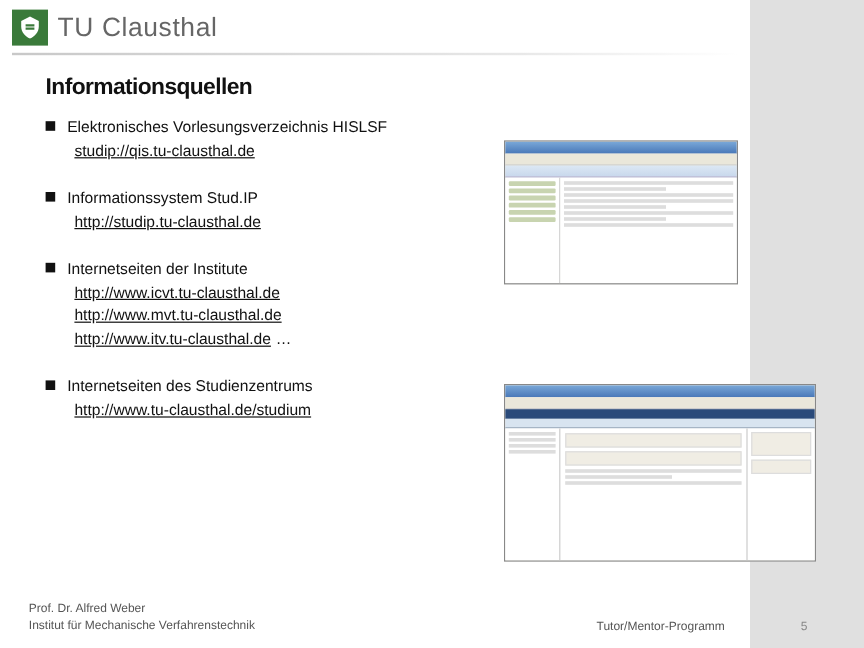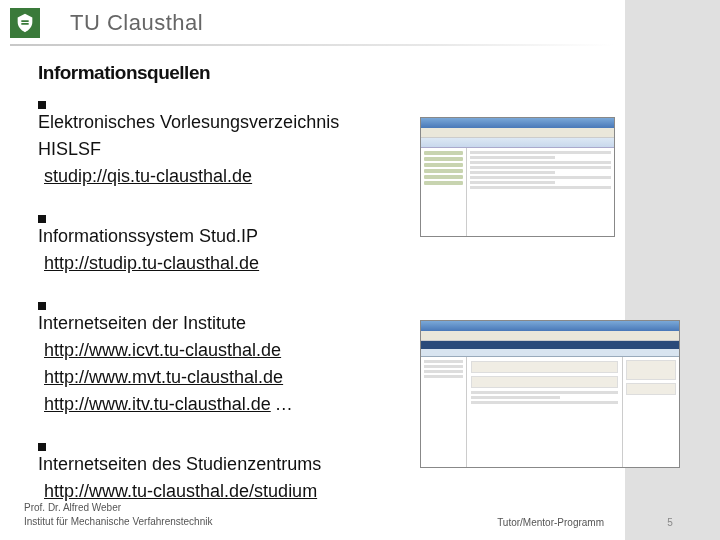--- a/index.html
+++ b/index.html
@@ -9,21 +9,20 @@
     background: #fff;
     font-family: Arial, Helvetica, sans-serif;
     position: relative;
     overflow: hidden;
   }
   .header {
     display: flex;
     align-items: center;
     padding: 8px 10px 6px 10px;
     position: relative;
-    gap: 22px;
   }
   .logo-box {
     width: 30px;
     height: 30px;
     background: #3a7a3a;
     display: flex;
     align-items: center;
     justify-content: center;
     margin-right: 8px;
   }
@@ -58,24 +57,23 @@
   .slide-title {
     font-size: 19px;
     font-weight: 700;
     color: #111;
     margin-bottom: 12px;
     letter-spacing: -0.5px;
   }
   .bullet {
     display: flex;
     margin-bottom: 20px;
-    font-size: 18px;
+    font-size: 13px;
     color: #111;
     line-height: 1.5;
-    flex-direction: column;
   }
   .bullet-marker {
     width: 8px;
     height: 8px;
     background: #111;
     margin-right: 10px;
     margin-top: 5px;
     flex-shrink: 0;
   }
   .bullet-body { flex: 1; }

